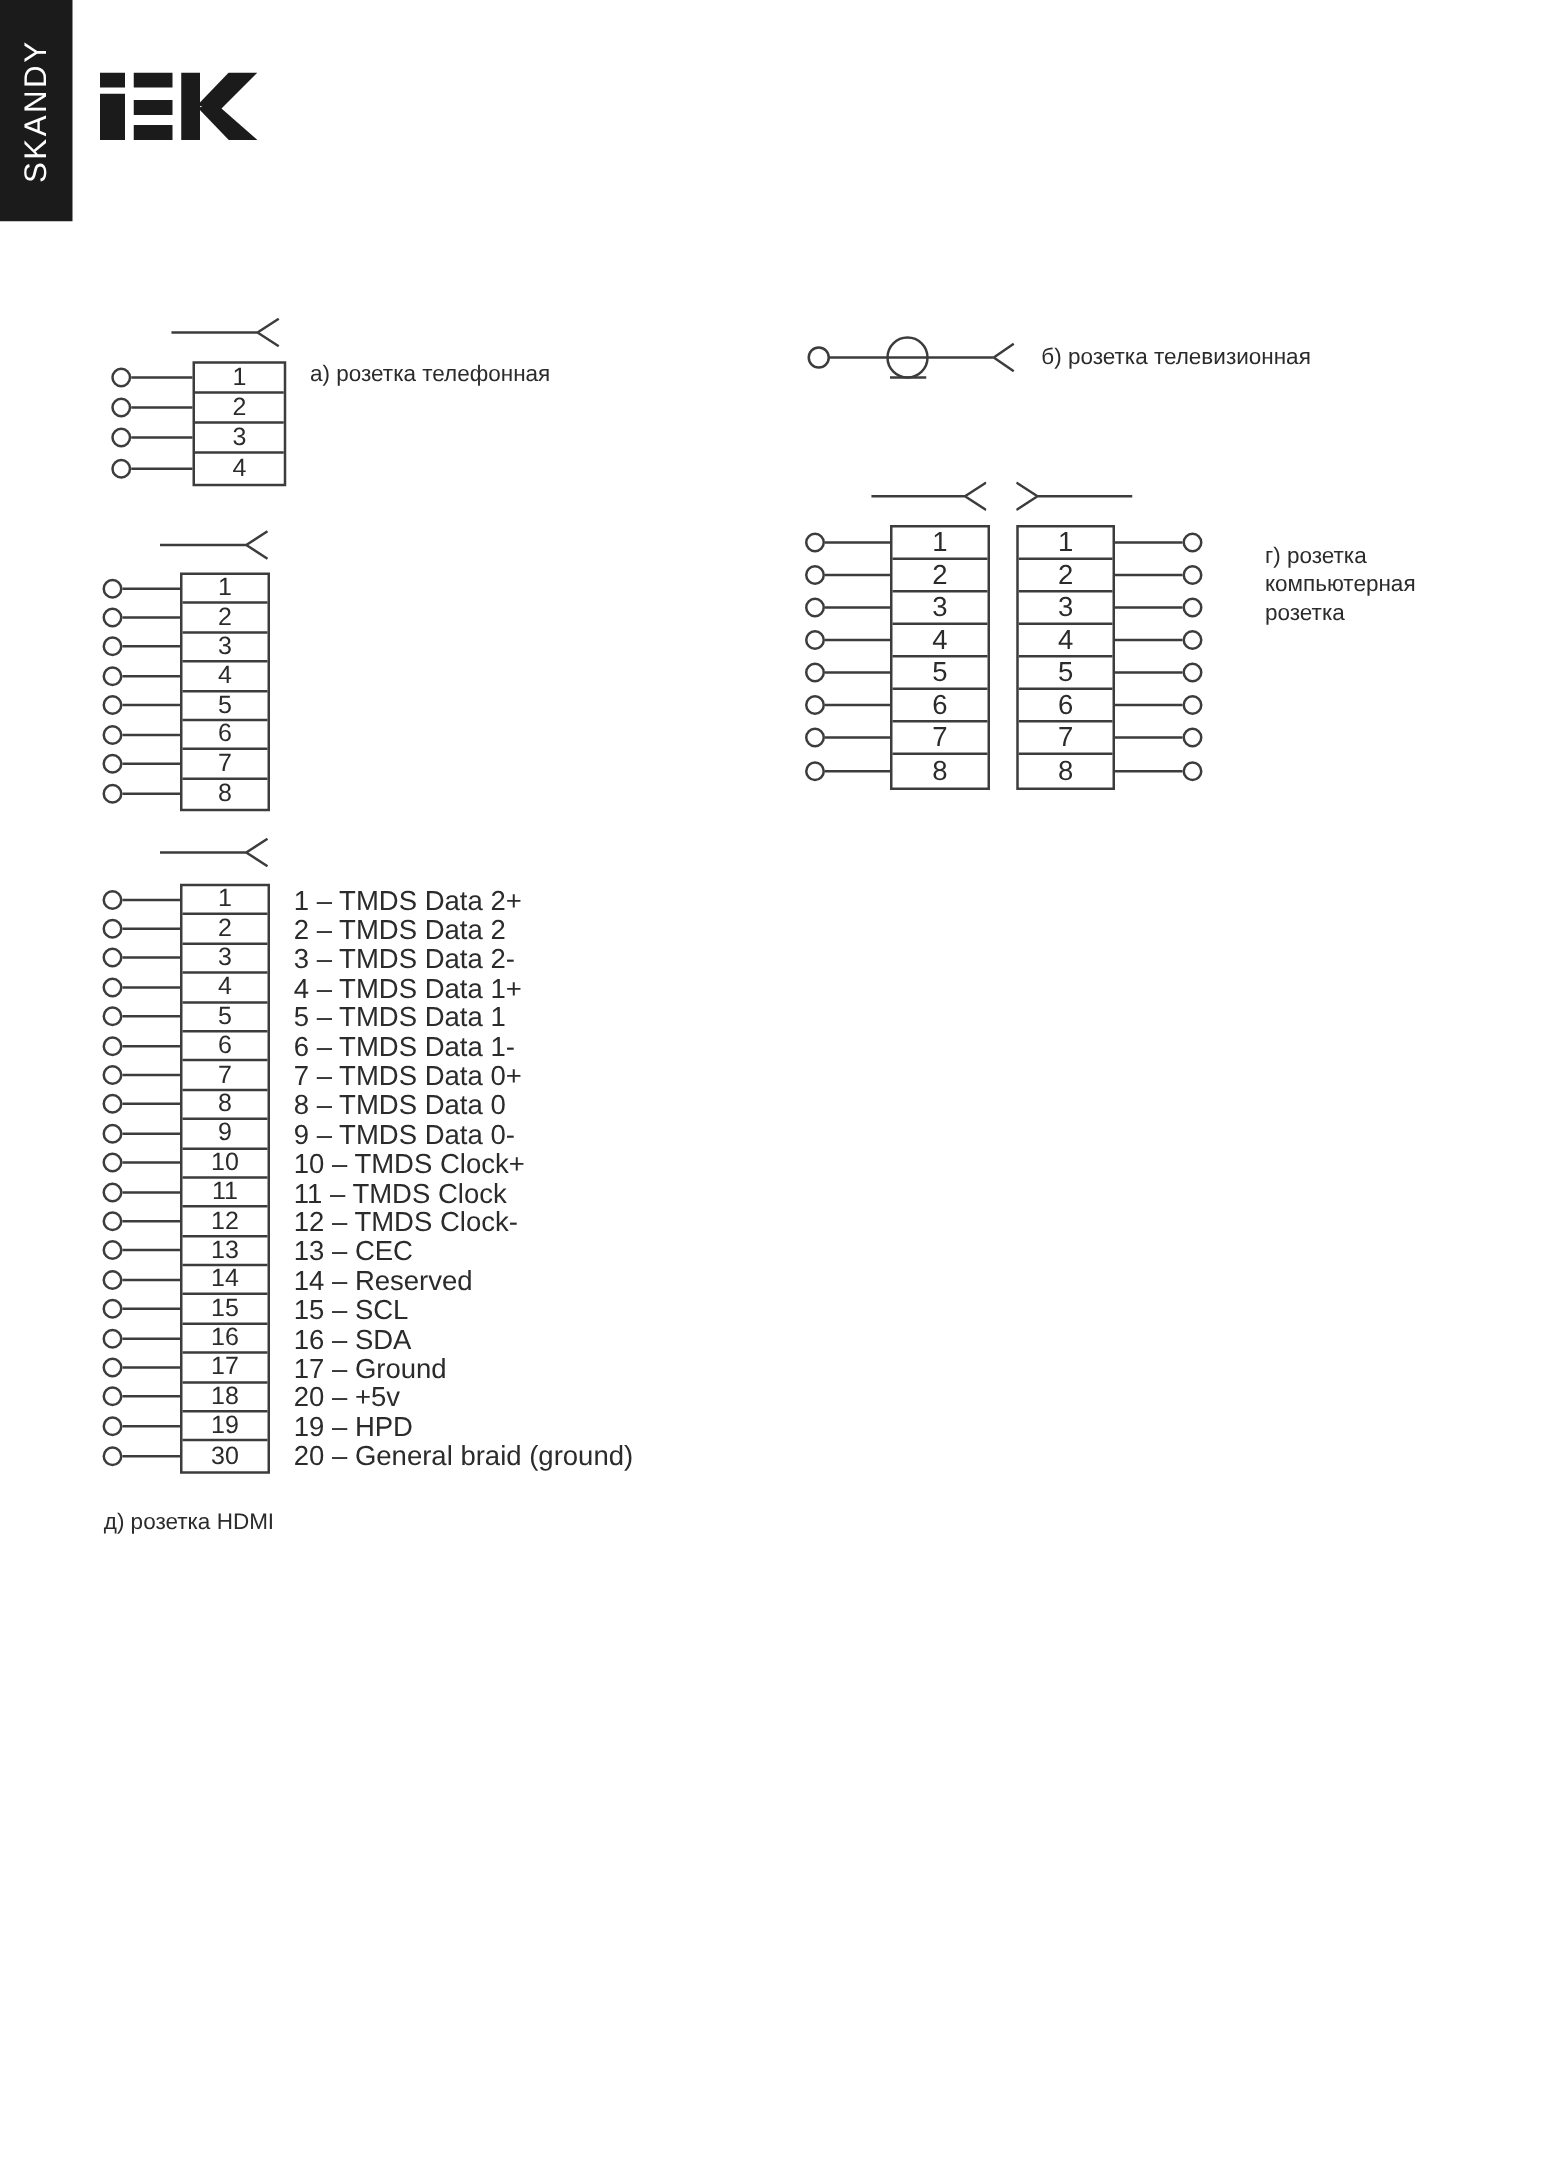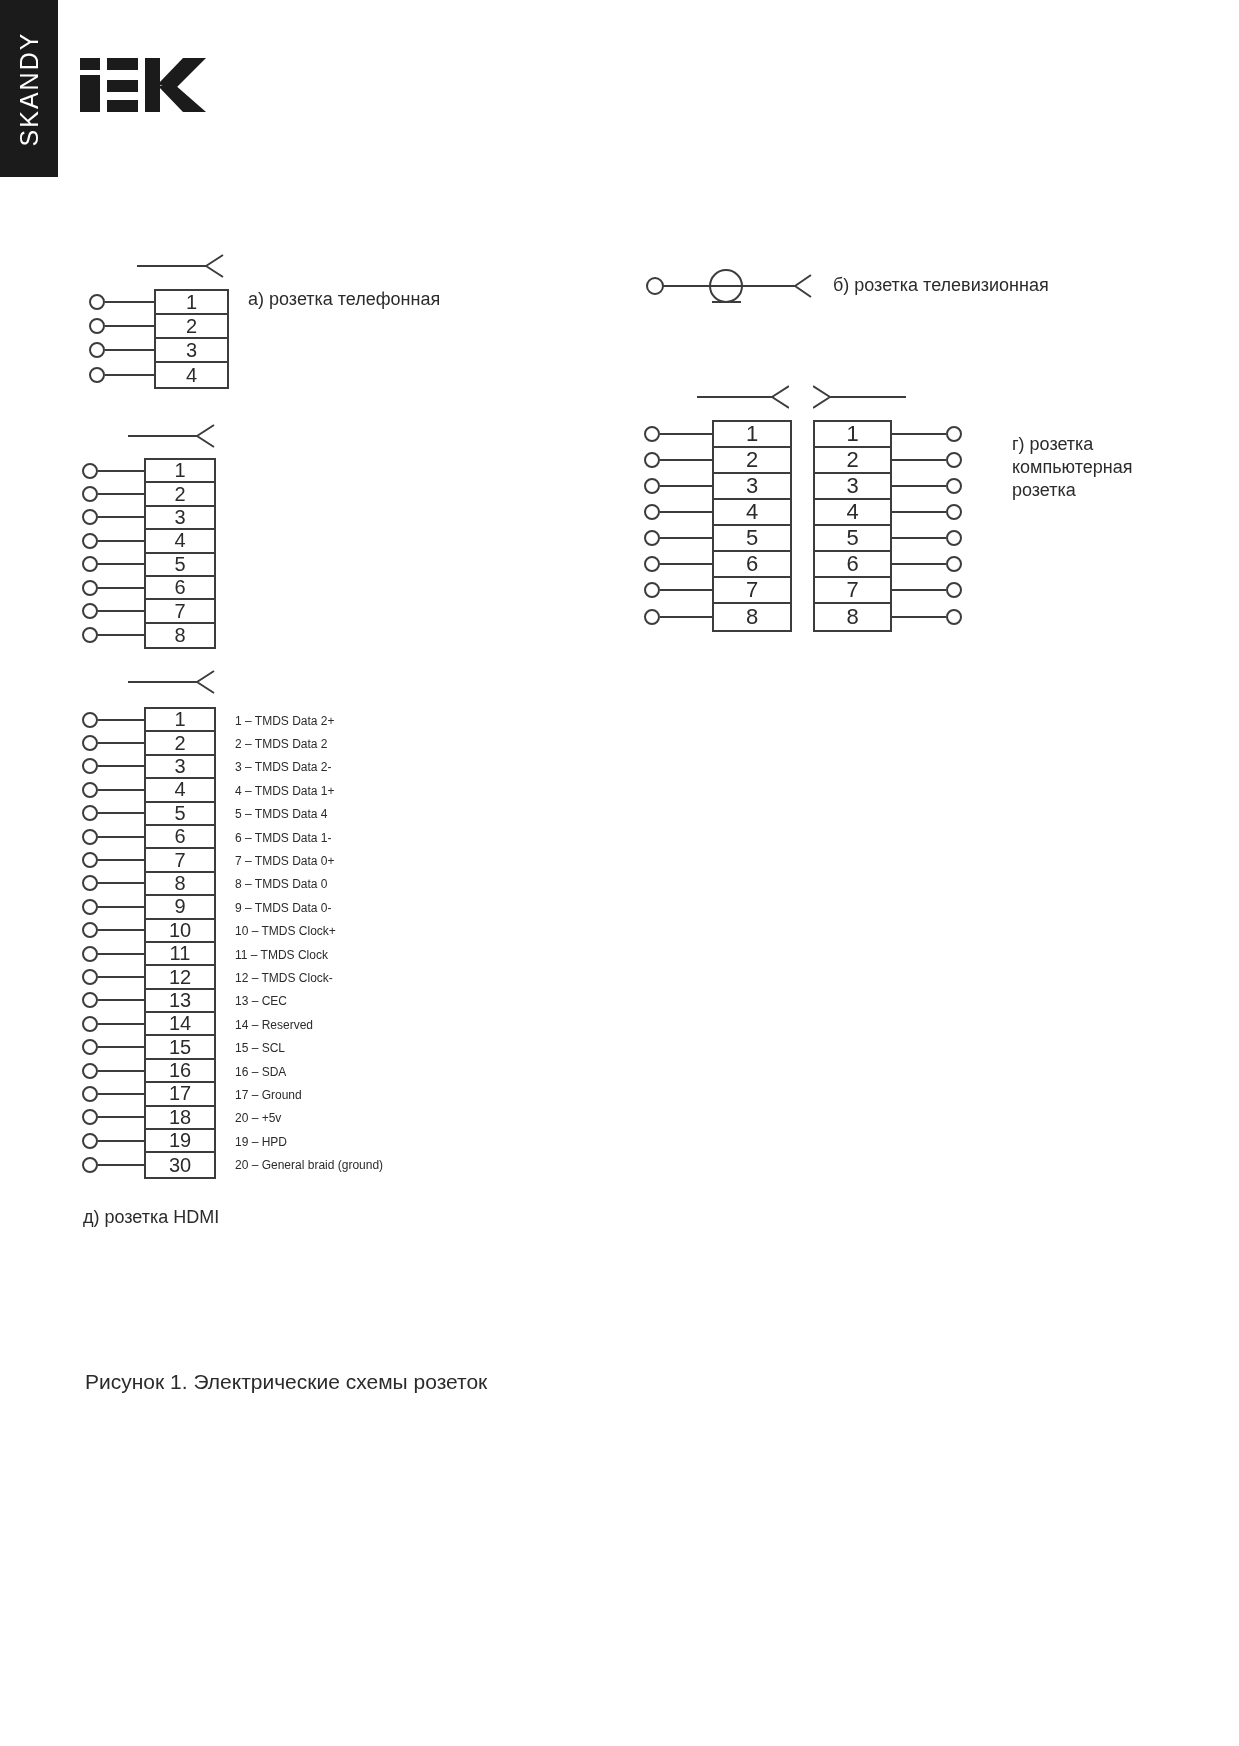--- a/index.html
+++ b/index.html
@@ -67,21 +67,21 @@
     left:auto;right:calc(-1*var(--term) - 10px);
   }
   
   .dlabel{
     position:absolute;font-size:18px;color:var(--text);
     line-height:23px;white-space:nowrap;
   }
   .desc-col{position:absolute;}
   .desc{
     height:23.4px;display:flex;align-items:center;
-    font-size:12px;color:var(--text);white-space:nowrap;
+    font-size:22px;color:var(--text);white-space:nowrap;
   }
   .caption{
     position:absolute;font-size:21px;color:var(--text);white-space:nowrap;
   }
   .symb{position:absolute;}
   .symb path,.symb line,.symb circle{stroke:var(--ink);stroke-width:2;fill:none;}
 </style>
 </head>
 <body>
 
@@ -193,34 +193,33 @@
       <div class="cell">17</div>
       <div class="cell">18</div>
       <div class="cell">19</div>
       <div class="cell">30</div>
     </div>
   <div class="desc-col" style="left:235px;top:709px">
       <div class="desc">1 – TMDS Data 2+</div>
       <div class="desc">2 – TMDS Data 2</div>
       <div class="desc">3 – TMDS Data 2-</div>
       <div class="desc">4 – TMDS Data 1+</div>
-      <div class="desc">5 – TMDS Data 4</div>
+      <div class="desc">5 – TMDS Data 1</div>
       <div class="desc">6 – TMDS Data 1-</div>
       <div class="desc">7 – TMDS Data 0+</div>
       <div class="desc">8 – TMDS Data 0</div>
       <div class="desc">9 – TMDS Data 0-</div>
       <div class="desc">10 – TMDS Clock+</div>
       <div class="desc">11 – TMDS Clock</div>
       <div class="desc">12 – TMDS Clock-</div>
       <div class="desc">13 – CEC</div>
       <div class="desc">14 – Reserved</div>
       <div class="desc">15 – SCL</div>
       <div class="desc">16 – SDA</div>
       <div class="desc">17 – Ground</div>
       <div class="desc">20 – +5v</div>
       <div class="desc">19 – HPD</div>
       <div class="desc">20 – General braid (ground)</div>
     </div>
   <div class="dlabel" style="left:83px;top:1206px">д) розетка HDMI</div>
 
-  <div class="caption" style="left:85px;top:1370px">Рисунок 1. Электрические схемы розеток</div>
 
 </div>
 
 </body></html>

